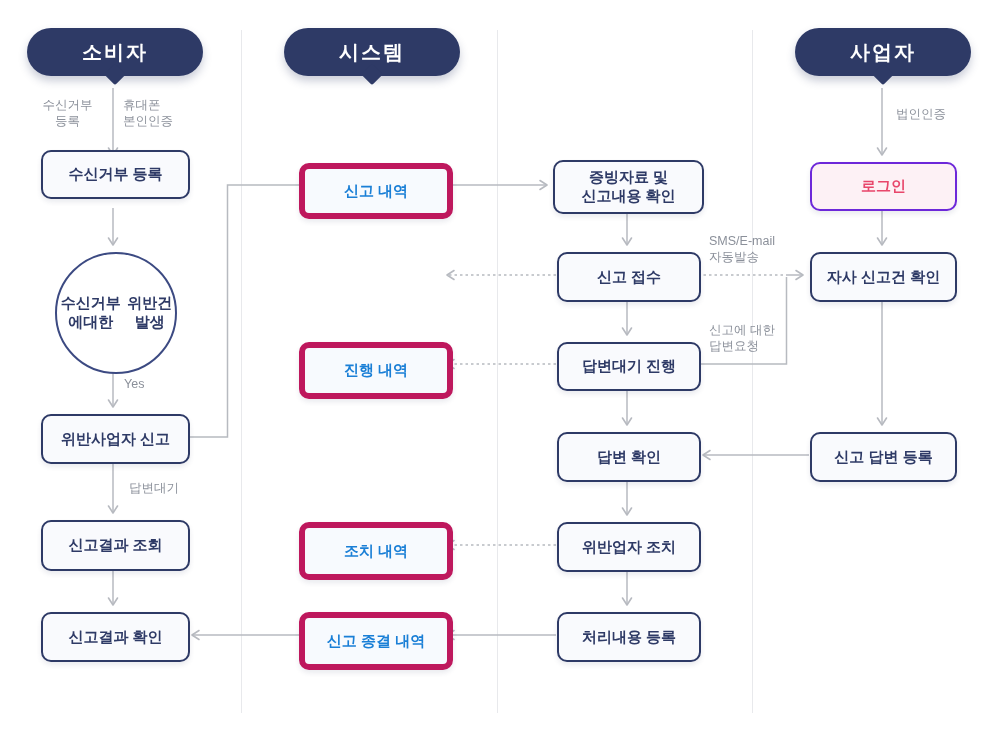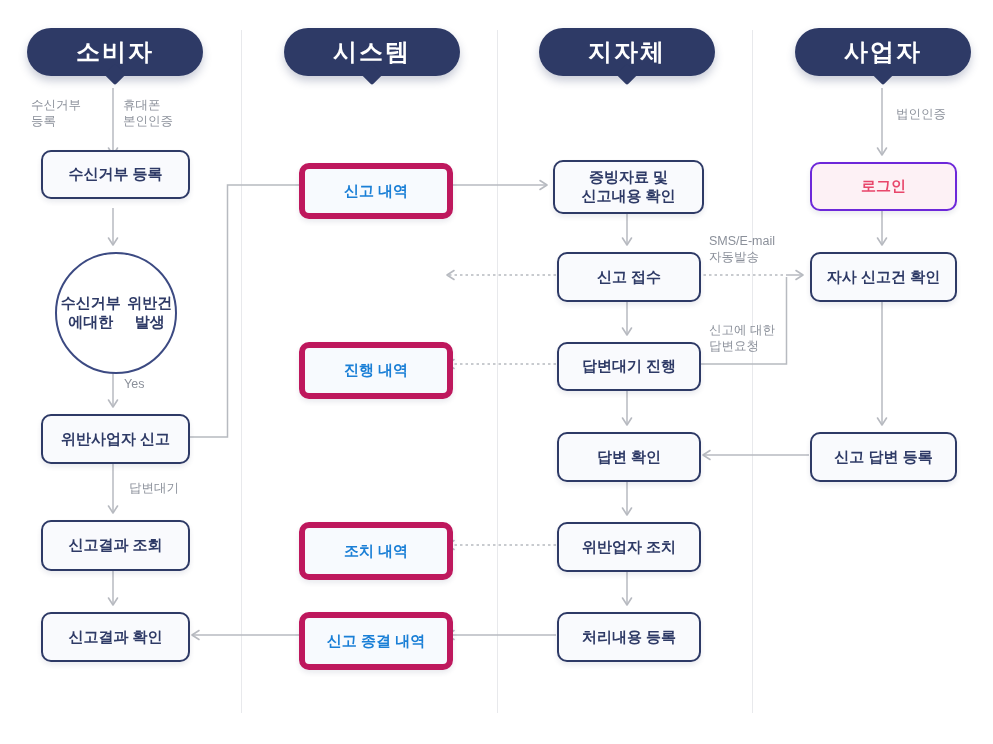--- a/index.html
+++ b/index.html
@@ -3,41 +3,41 @@
 <meta charset="utf-8">
 <style>
   html,body{margin:0;padding:0;background:#fff;}
   .canvas{
     position:relative;width:993px;height:744px;background:#ffffff;overflow:hidden;
     font-family:"Liberation Sans","DejaVu Sans",sans-serif;
   }
   svg.connectors{position:absolute;left:0;top:0;z-index:1;}
   .lane-header{
     position:absolute;top:28px;width:176px;height:48px;
-    background:#2e3a66;color:#ffffff;font-size:24px;font-weight:bold;letter-spacing:2px;
+    background:#2e3a66;color:#ffffff;font-size:20px;font-weight:bold;letter-spacing:2px;
     display:flex;align-items:center;justify-content:center;border-radius:26px;
     box-shadow:0 5px 9px rgba(46,58,102,.25);z-index:3;
   }
   .lane-header::after{
     content:"";position:absolute;bottom:-6px;left:50%;
     width:15px;height:15px;background:#2e3a66;border-radius:2px;
     transform:translateX(-50%) rotate(45deg);
   }
   .node{
     position:absolute;display:flex;align-items:center;justify-content:center;text-align:center;
     font-weight:bold;font-size:15px;line-height:1.25;border-radius:10px;
     box-shadow:0 3px 5px rgba(46,58,102,.10);z-index:2;
   }
   .node.navy{border:2px solid #2e3a66;color:#2e3a66;background:#f9fafd;}
   .node.blue{border:6px solid #be185d;color:#1a7fd6;background:#f7fafe;}
   .node.pink{border:2px solid #6d28d9;color:#e8476b;background:#fdf1f5;}
   .node.circle{border-radius:50%;border:2px solid #3c4a82;color:#2e3a66;background:#ffffff;flex-direction:row;box-shadow:none;}
   .lbl{position:absolute;font-size:12.5px;color:#8b909a;line-height:16px;z-index:2;}
   .lbl span{display:block;}
-  .lbl.r{text-align:left;}
+  .lbl.r{text-align:center;}
 </style>
 </head>
 <body>
 
 <div class="canvas">
 
   <svg class="connectors" width="993" height="744">
     <defs>
       <marker id="ah" markerWidth="10" markerHeight="12" refX="8" refY="5" orient="auto" markerUnits="userSpaceOnUse" style="overflow:visible">
         <path d="M1,0.5 L8,5 L1,9.5" fill="none" stroke="#b7bac0" stroke-width="1.6" stroke-linecap="round" stroke-linejoin="round"></path>
@@ -79,21 +79,20 @@
     <g stroke="#b7bac0" stroke-width="1.4" fill="none" stroke-dasharray="2.5 3">
       <path d="M556,275 H447" marker-end="url(#ah)"></path>
       <path d="M556,364 H447" marker-end="url(#ah)"></path>
       <path d="M556,545 H447" marker-end="url(#ah)"></path>
       <path d="M698,275 H786"></path>
     </g>
   </svg>
 
   <div class="lane-header" style="left:27px">소비자</div>
   <div class="lane-header" style="left:284px">시스템</div>
-  <div class="lane-header" style="left:539px">지자체</div>
   <div class="lane-header" style="left:795px">사업자</div>
 
   <div class="node navy" style="left:41px;top:150px;width:145px;height:45px">수신거부 등록</div>
   <div class="node circle" style="left:55px;top:252px;width:118px;height:118px">
     <span>수신거부에대한</span>
     <span>위반건 발생</span>
   </div>
   <div class="node navy" style="left:41px;top:414px;width:145px;height:46px">위반사업자 신고</div>
   <div class="node navy" style="left:41px;top:520px;width:145px;height:47px">신고결과 조회</div>
   <div class="node navy" style="left:41px;top:612px;width:145px;height:46px">신고결과 확인</div>

